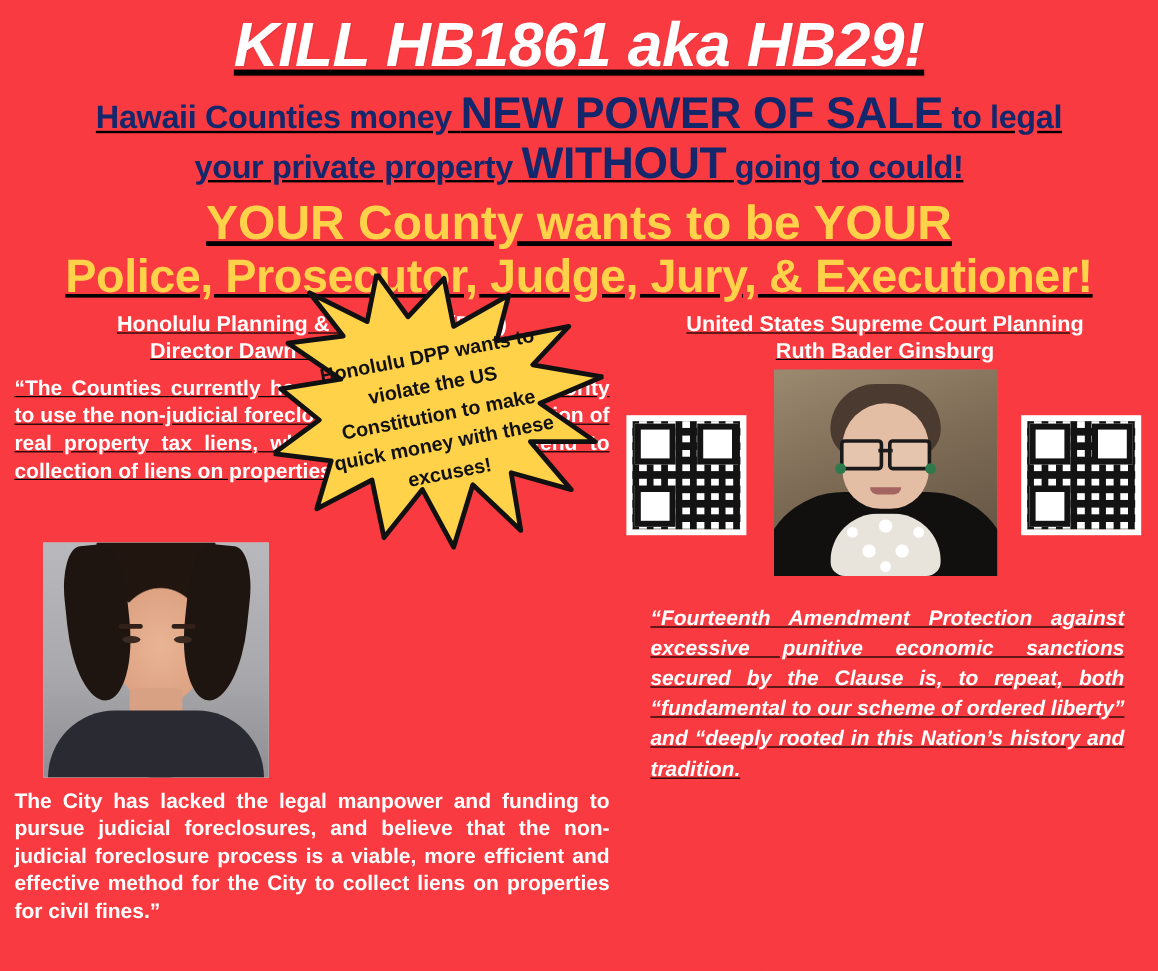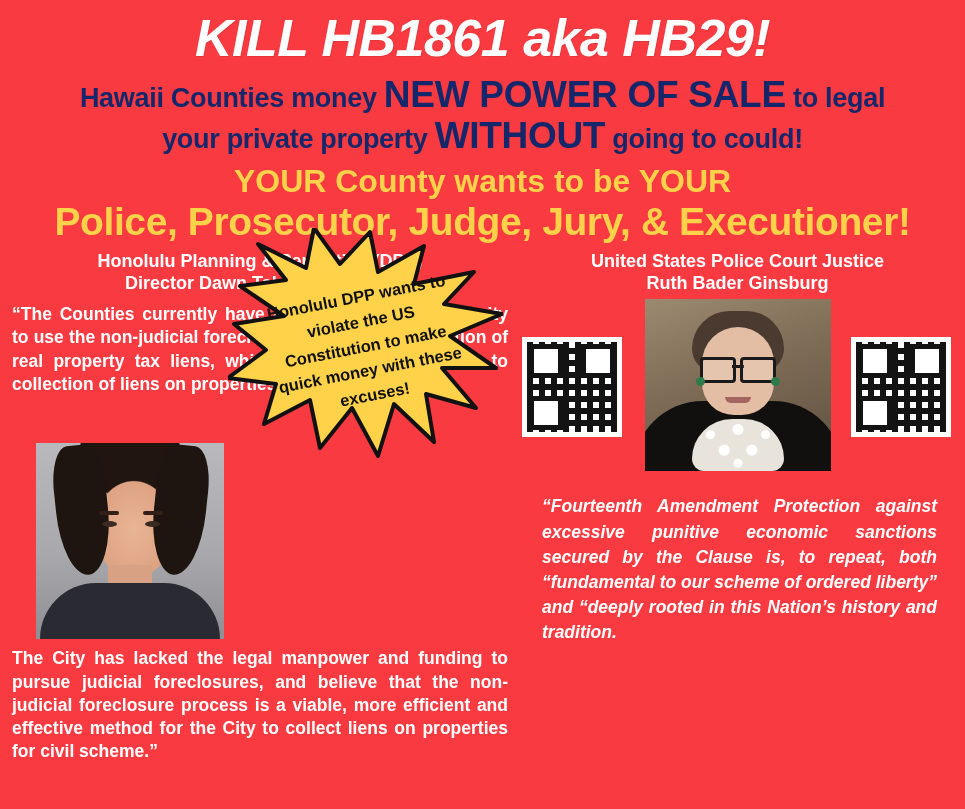--- a/index.html
+++ b/index.html
@@ -12,20 +12,21 @@
     background: #f93a40;
     font-family: "Liberation Sans", sans-serif;
     overflow: hidden;
     position: relative;
   }
   .poster {
     width: 965px;
     height: 809px;
     position: relative;
     background: #f93a40;
+    text-decoration: underline;
   }
 
   
   .headline {
     text-align: center;
     color: #ffffff;
     font-style: italic;
     font-weight: bold;
     font-size: 52px;
     letter-spacing: -0.5px;
@@ -45,21 +46,21 @@
     letter-spacing: -0.3px;
   }
   .subhead .big {
     font-size: 37px;
   }
 
   .yellow1 {
     text-align: center;
     color: #ffd24a;
     font-weight: bold;
-    font-size: 32px;
+    font-size: 40px;
     margin-top: 8px;
     line-height: 1.05;
   }
   .yellow2 {
     text-align: center;
     color: #ffd24a;
     font-weight: bold;
     font-size: 39px;
     margin-top: 4px;
     line-height: 1.05;
@@ -436,26 +437,26 @@
         <div class="dawn-brow-l"></div>
         <div class="dawn-brow-r"></div>
         <div class="dawn-eye-l"></div>
         <div class="dawn-eye-r"></div>
         <div class="dawn-mouth"></div>
         <div class="dawn-teeth"></div>
         <div class="dawn-neck"></div>
         <div class="dawn-torso"></div>
       </div>
 
-      <div class="quote-left-bottom">The City has lacked the legal manpower and funding to pursue judicial foreclosures, and believe that the non-judicial foreclosure process is a viable, more efficient and effective method for the City to collect liens on properties for civil scheme.”</div>
+      <div class="quote-left-bottom">The City has lacked the legal manpower and funding to pursue judicial foreclosures, and believe that the non-judicial foreclosure process is a viable, more efficient and effective method for the City to collect liens on properties for civil fines.”</div>
     </div>
 
     <div class="col-right">
       <div class="attrib">
-        <div>United States Police Court Justice</div>
+        <div>United States Supreme Court Planning</div>
         <div>Ruth Bader Ginsburg</div>
       </div>
 
       <div class="rbg-row">
         <div class="qr qr-left">
           <div class="qr-inner">
             <div class="qr-bl"></div>
           </div>
         </div>
 

